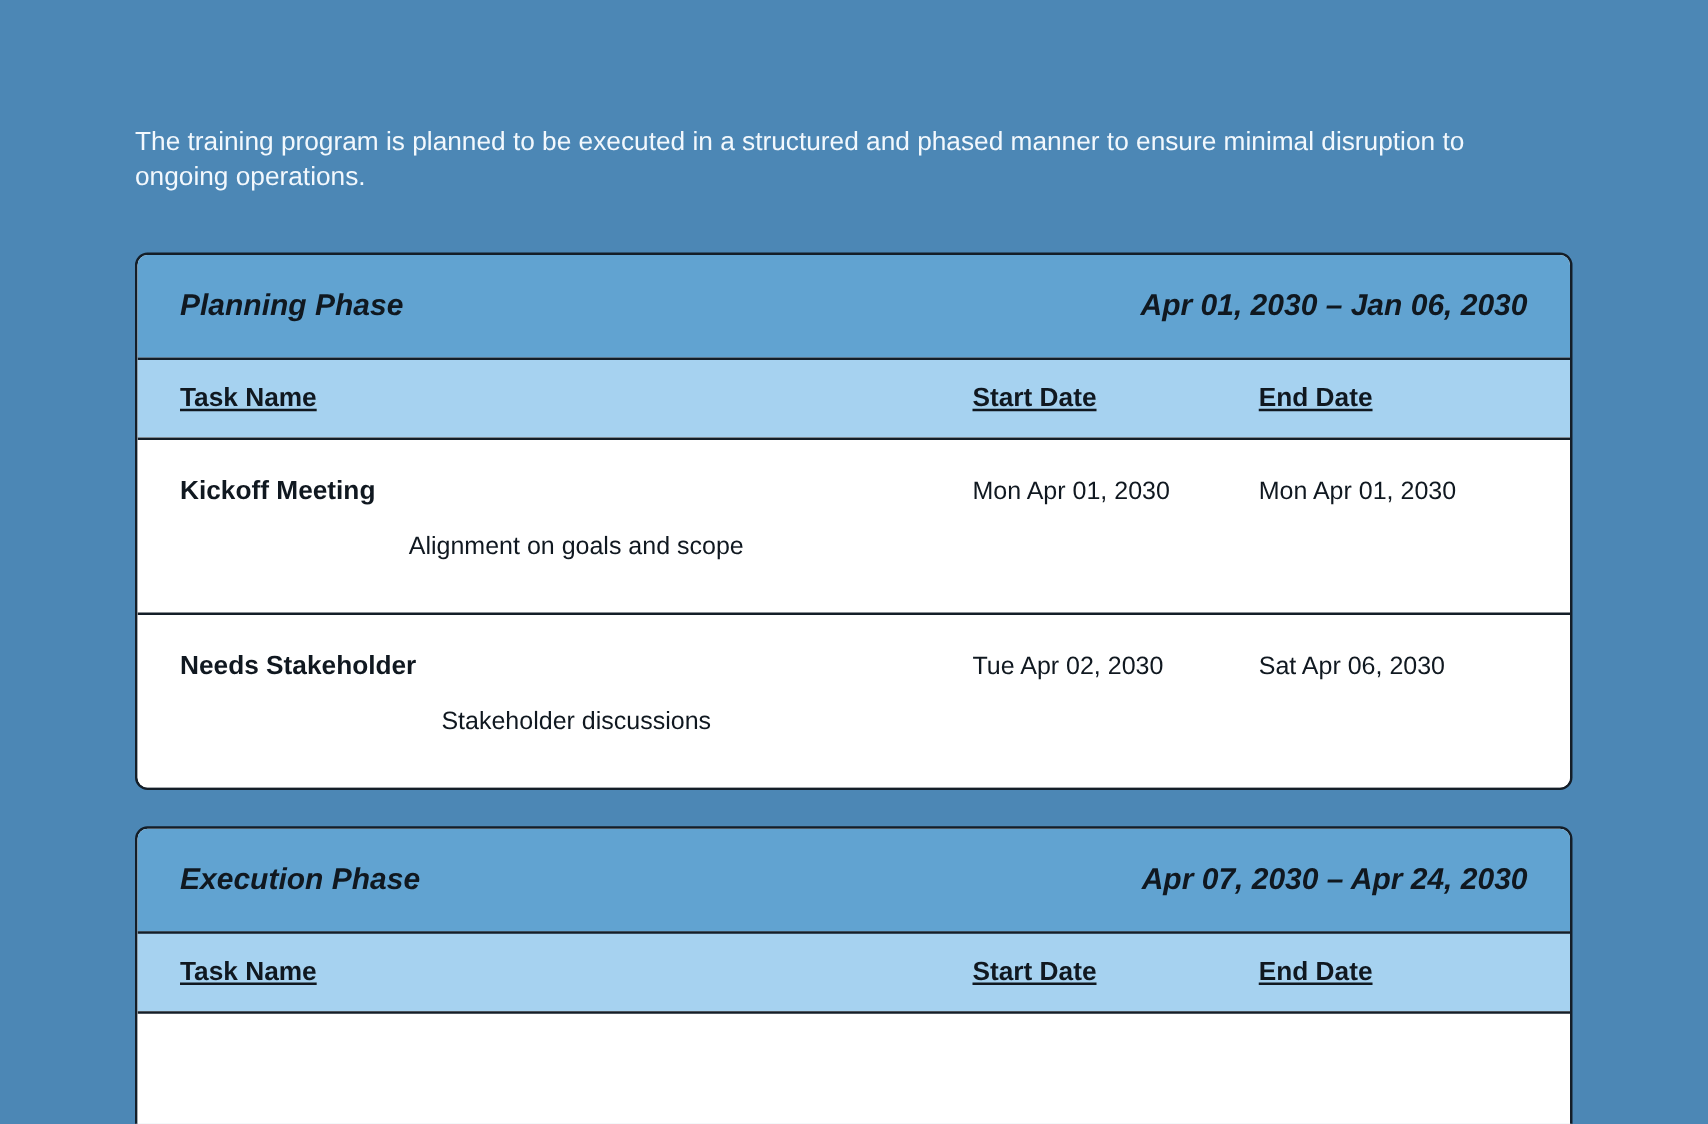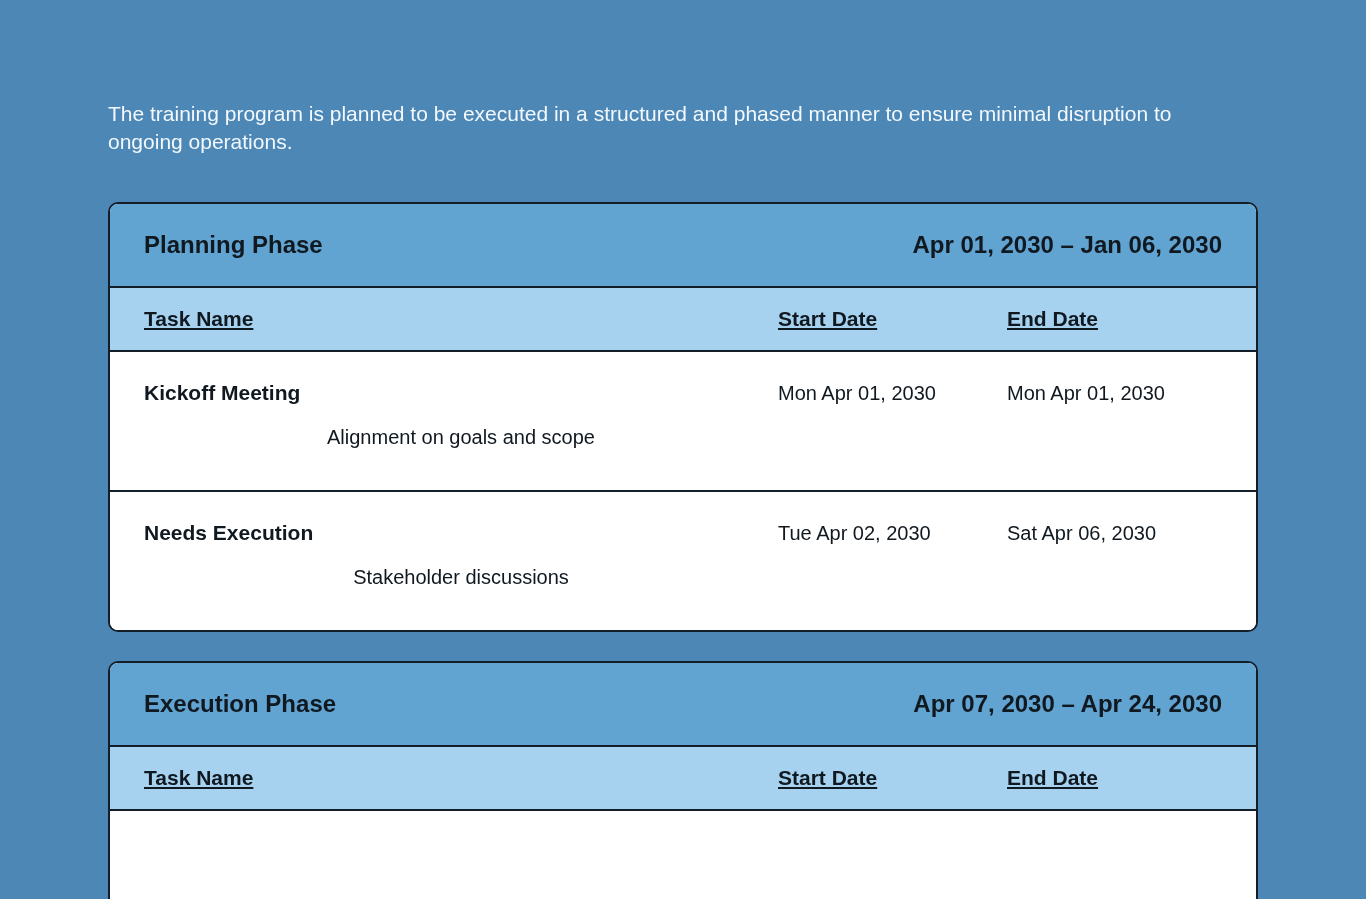--- a/index.html
+++ b/index.html
@@ -48,20 +48,21 @@
   }
   .phase-header {
     background: var(--phase-header-bg);
     display: flex;
     justify-content: space-between;
     align-items: center;
     padding: 27px 34px;
     color: var(--dark-text);
     font-size: 24px;
     font-weight: bold;
+    font-style: italic;
   }
   .grid-row {
     display: grid;
     grid-template-columns: 1fr 229px 215px;
     padding: 0 34px;
   }
   .table-header-row {
     background: var(--col-header-bg);
     border-top: 2px solid var(--card-border);
     font-size: 21px;
@@ -111,21 +112,21 @@
     <div>
       <div class="task-name">Kickoff Meeting</div>
       <div class="task-desc">Alignment on goals and scope</div>
     </div>
     <div class="date-cell">Mon Apr 01, 2030</div>
     <div class="date-cell">Mon Apr 01, 2030</div>
   </div>
 
   <div class="grid-row task-row">
     <div>
-      <div class="task-name">Needs Execution</div>
+      <div class="task-name">Needs Stakeholder</div>
       <div class="task-desc">Stakeholder discussions</div>
     </div>
     <div class="date-cell">Tue Apr 02, 2030</div>
     <div class="date-cell">Sat Apr 06, 2030</div>
   </div>
 </div>
   </section>
 
   <section class="phase-card">
     <header class="phase-header">

